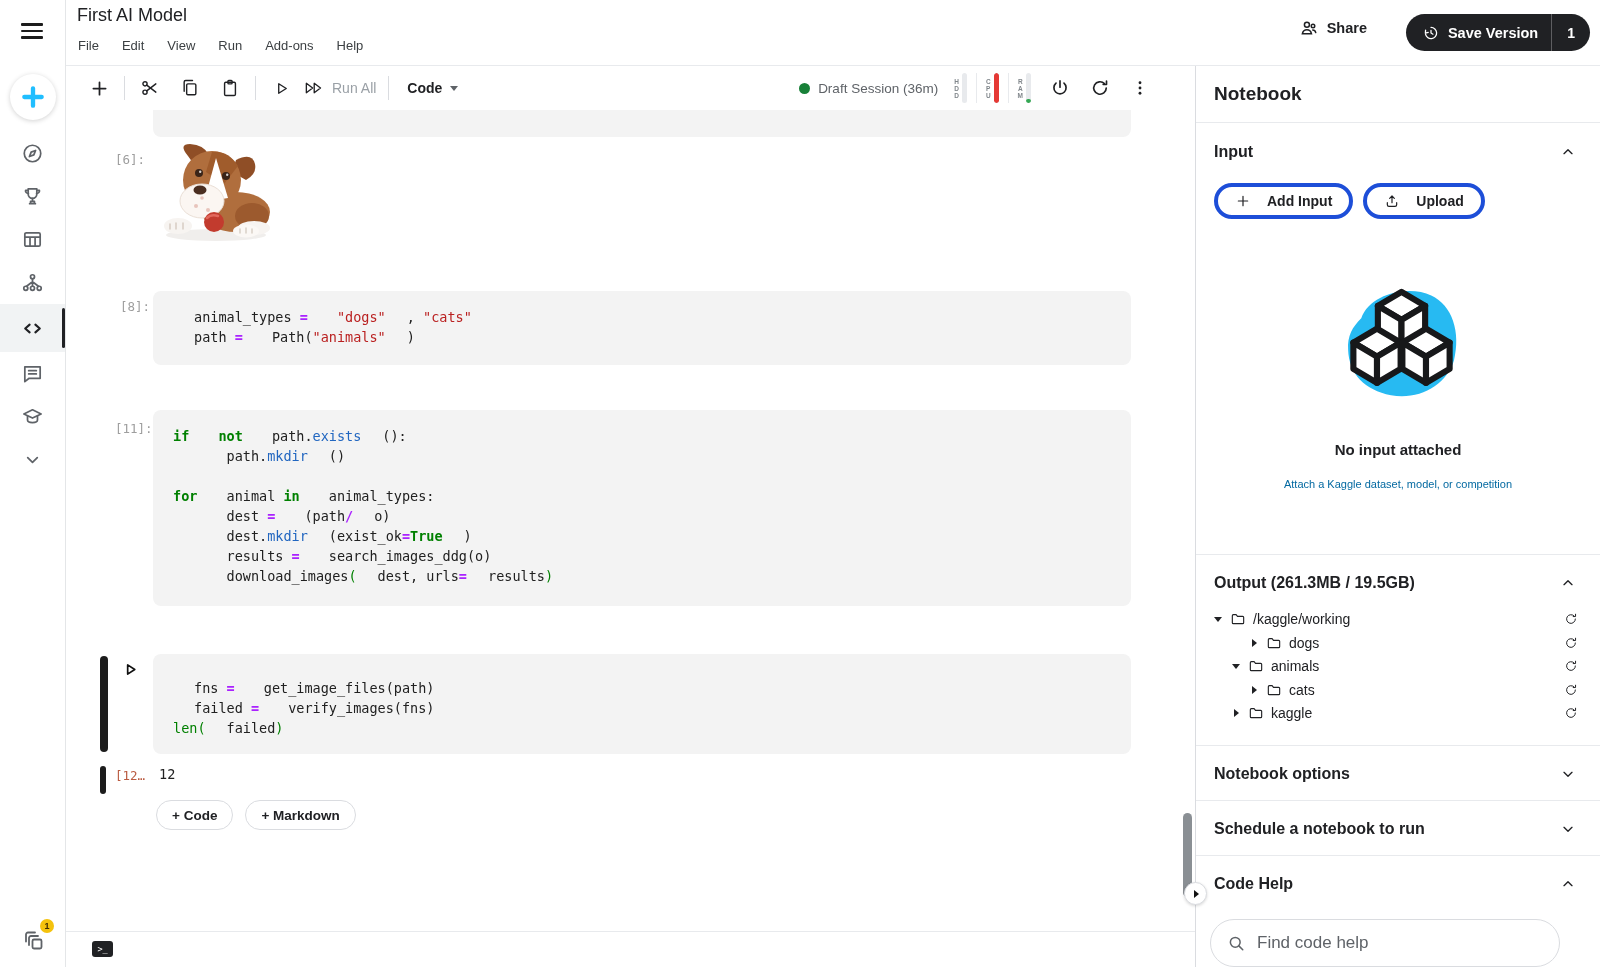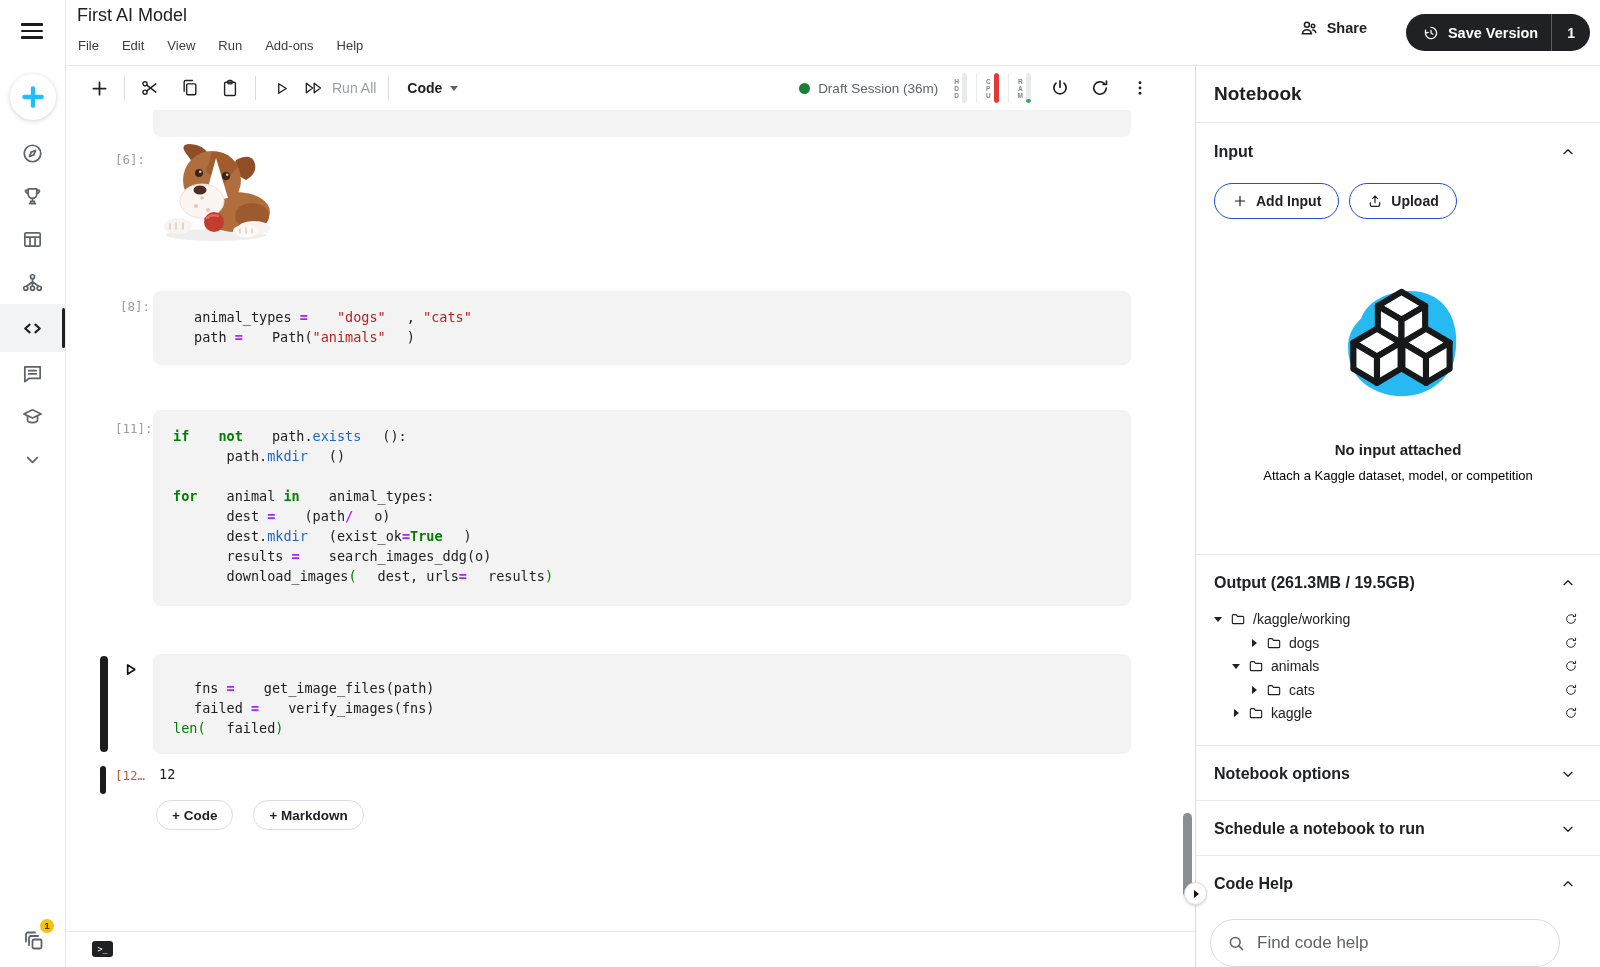--- a/index.html
+++ b/index.html
@@ -70,21 +70,21 @@
   .cell-box { position:absolute; background:#F3F3F3; border-radius:8px; }
   .prompt { position:absolute; font-family:"DejaVu Sans Mono", monospace; font-size:12.5px; color:#9E9E9E; }
   .prompt.orange { color:#BA5B41; }
   .code-block { font-family:"DejaVu Sans Mono", monospace; font-size:13.5px; line-height:20px; white-space:pre; }
   .tok-p { color:#212121;margin-left:21px; } .tok-k { color:#008000; font-weight:bold; }
   .tok-b { color:#2166C0; } .tok-o { color:#AA22FF; font-weight:bold; }
   .tok-s { color:#BA2121; } .tok-g { color:#008000; }
   .sel-bar { position:absolute; background:#1c1c1c; border-radius:4px; }
   .cell-runbtn { position:absolute; cursor:pointer; }
   .out-val { position:absolute; font-family:"DejaVu Sans Mono", monospace; font-size:13.5px; color:#212121; }
-  .addrow { position:absolute; display:flex; gap:20px; }
+  .addrow { position:absolute; display:flex; gap:12px; }
   .addpill { height:30px; border:1px solid #DADCE0; border-radius:16px; background:#fff; display:flex;
     align-items:center; padding:0 15px; font-size:13.5px; font-weight:600; color:#202124; gap:6px; cursor:pointer; }
 
   .console-bar { position:absolute; left:66px; top:931px; width:1129px; height:36px; background:#fff; border-top:1px solid #E8EAED; }
   .term-icon { position:absolute; left:26px; top:9px; width:21px; height:16px; background:#202124; border-radius:3px;
     color:#fff; font-family:"DejaVu Sans Mono", monospace; font-size:8.5px; display:flex; align-items:center; justify-content:center; cursor:pointer; }
   .nb-scrollbar { position:absolute; left:1183px; top:813px; width:9px; height:84px; background:#8A8F94; border-radius:4.5px; cursor:pointer; }
   .collapse-btn { position:absolute; left:1184px; top:882px; width:23px; height:23px; border-radius:50%; background:#fff;
     border:1px solid #DADCE0; box-shadow:0 1px 3px rgba(0,0,0,.15); display:flex; align-items:center; justify-content:center; cursor:pointer; z-index:40; }
 
@@ -92,26 +92,26 @@
   .panel { position:absolute; left:1195px; top:66px; width:405px; height:901px; background:#fff;
     border-left:1px solid #DADCE0; display:flex; flex-direction:column; }
   .p-title { height:57px; border-bottom:1px solid #E8EAED; display:flex; align-items:center; padding:0 18px;
     font-size:19px; font-weight:700; }
   .p-sec-head { display:flex; align-items:center; justify-content:space-between; padding:0 24px 0 18px; cursor:pointer; }
   .p-sec-head b { font-size:16px; font-weight:700; }
   .chev { stroke:#202124; fill:none; stroke-width:2; stroke-linecap:round; stroke-linejoin:round; }
   .seg-input { height:436px; border-bottom:1px solid #E8EAED; }
   .seg-input .p-sec-head { height:58px; }
   .input-btns { display:flex; gap:10px; padding:2px 18px 0; }
-  .pillbtn { height:36px; border:1px solid #1d4ed8; border-radius:18px; background:#fff; display:flex; align-items:center;
-    gap:8px; padding:0 17px; font-size:14px; font-weight:700; color:#202124; cursor:pointer; }
+  .pillbtn { height:36px; border:4px solid #1d4ed8; border-radius:18px; background:#fff; display:flex; align-items:center;
+    gap:16px; padding:0 17px; font-size:14px; font-weight:700; color:#202124; cursor:pointer; }
   .pillbtn svg { stroke:#202124; fill:none; stroke-width:1.8; stroke-linecap:round; stroke-linejoin:round; }
   .empty-state { text-align:center; margin-top:64px; }
   .empty-title { font-size:15px; font-weight:700; margin-top:26px; }
-  .empty-sub { font-size:13px; color:#000000; margin-top:10px; }
+  .empty-sub { font-size:11px; color:#0369a1; margin-top:20px; }
   .seg-output { height:192px; border-bottom:1px solid #E8EAED; }
   .seg-output .p-sec-head { height:50px; padding-top:6px; }
   .tree { padding:2px 22px 0 14px; }
   .tree-row { display:flex; align-items:center; height:23.5px; cursor:pointer; }
   .tree-caret { width:16px; display:flex; justify-content:center; }
   .tree-folder { margin:0 7px 0 4px; display:flex; }
   .tree-folder svg { stroke:#202124; fill:none; stroke-width:1.7; stroke-linejoin:round; }
   .tree-name { font-size:14px; color:#202124; }
   .tree-refresh { margin-left:auto; display:flex; cursor:pointer; }
   .tree-refresh svg { stroke:#202124; fill:none; stroke-width:1.7; stroke-linecap:round; }

